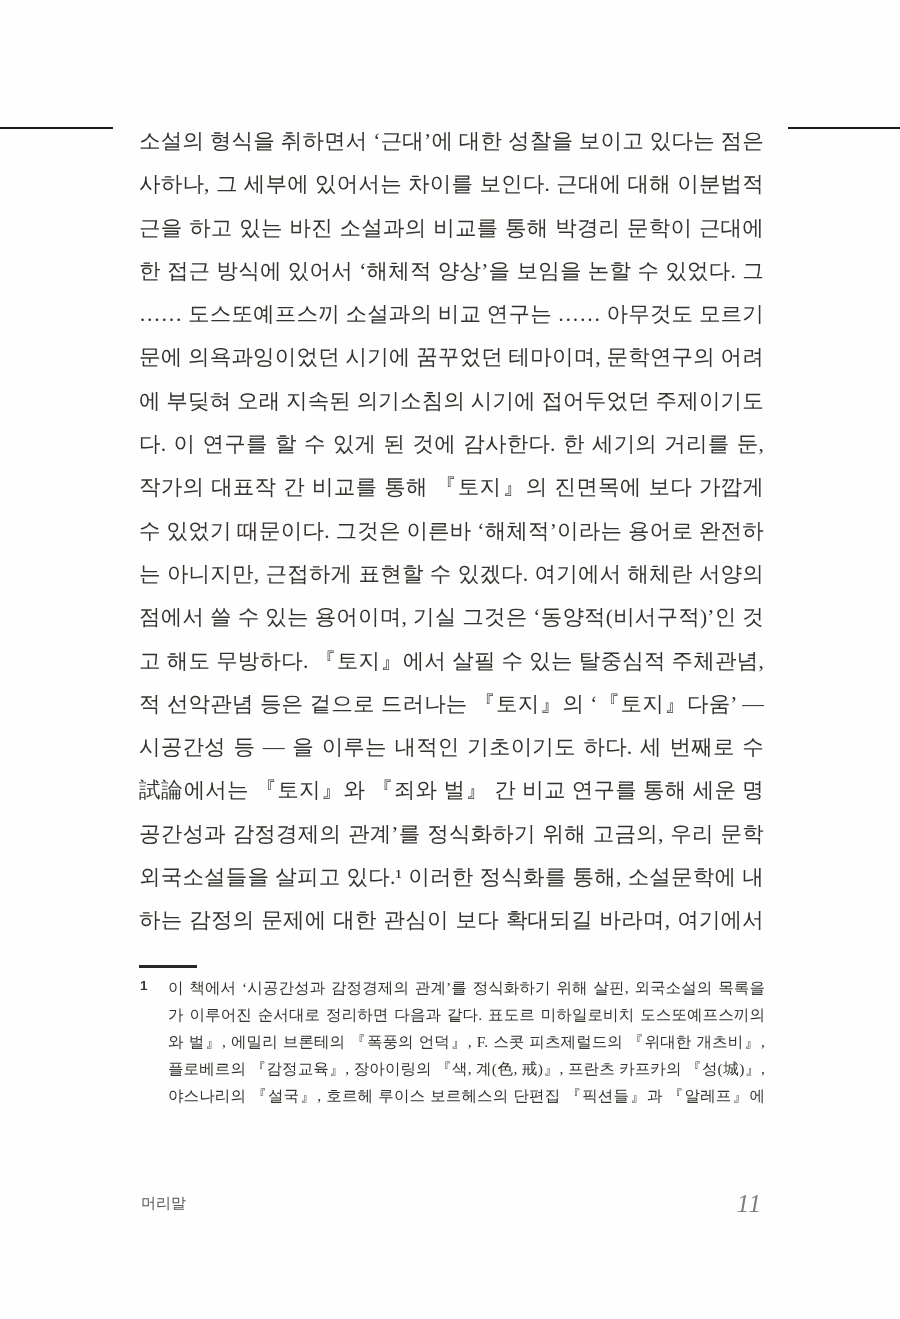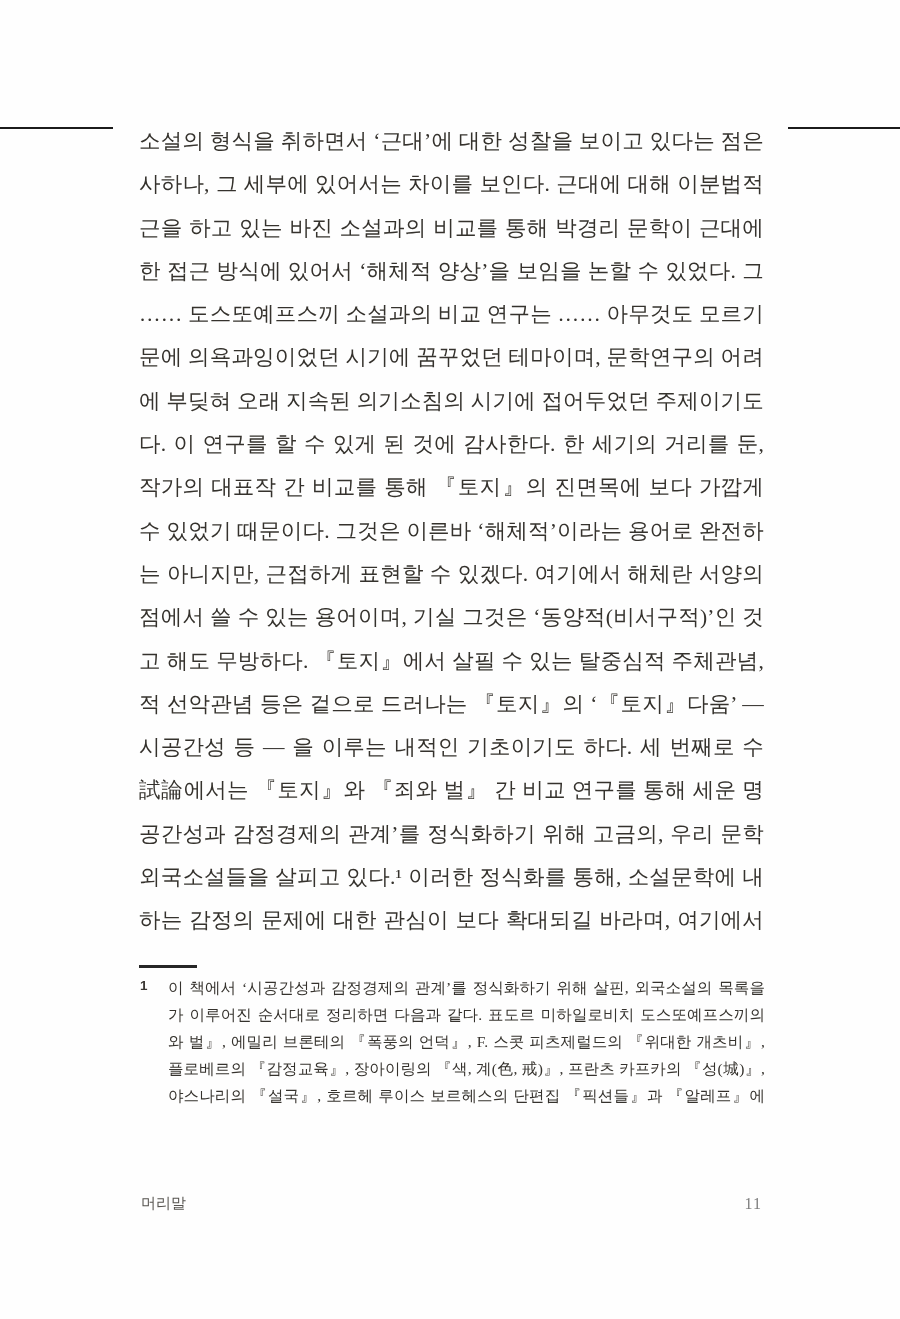--- a/index.html
+++ b/index.html
@@ -88,24 +88,25 @@
     font-size: 15px;
     line-height: 18px;
     color: #56534f;
   }
   .page-number {
     position: absolute;
     left: 690px;
     top: 1192px;
     width: 72px;
     text-align: right;
-    font-size: 16px;
+    font-size: 25px;
     line-height: 24px;
     color: #7e7e7e;
     letter-spacing: 1px;
+    font-style: italic;
   }
 </style>
 </head>
 <body>
 
 <div class="page">
 
   <div class="header-rule left"></div>
   <div class="header-rule right"></div>
 

